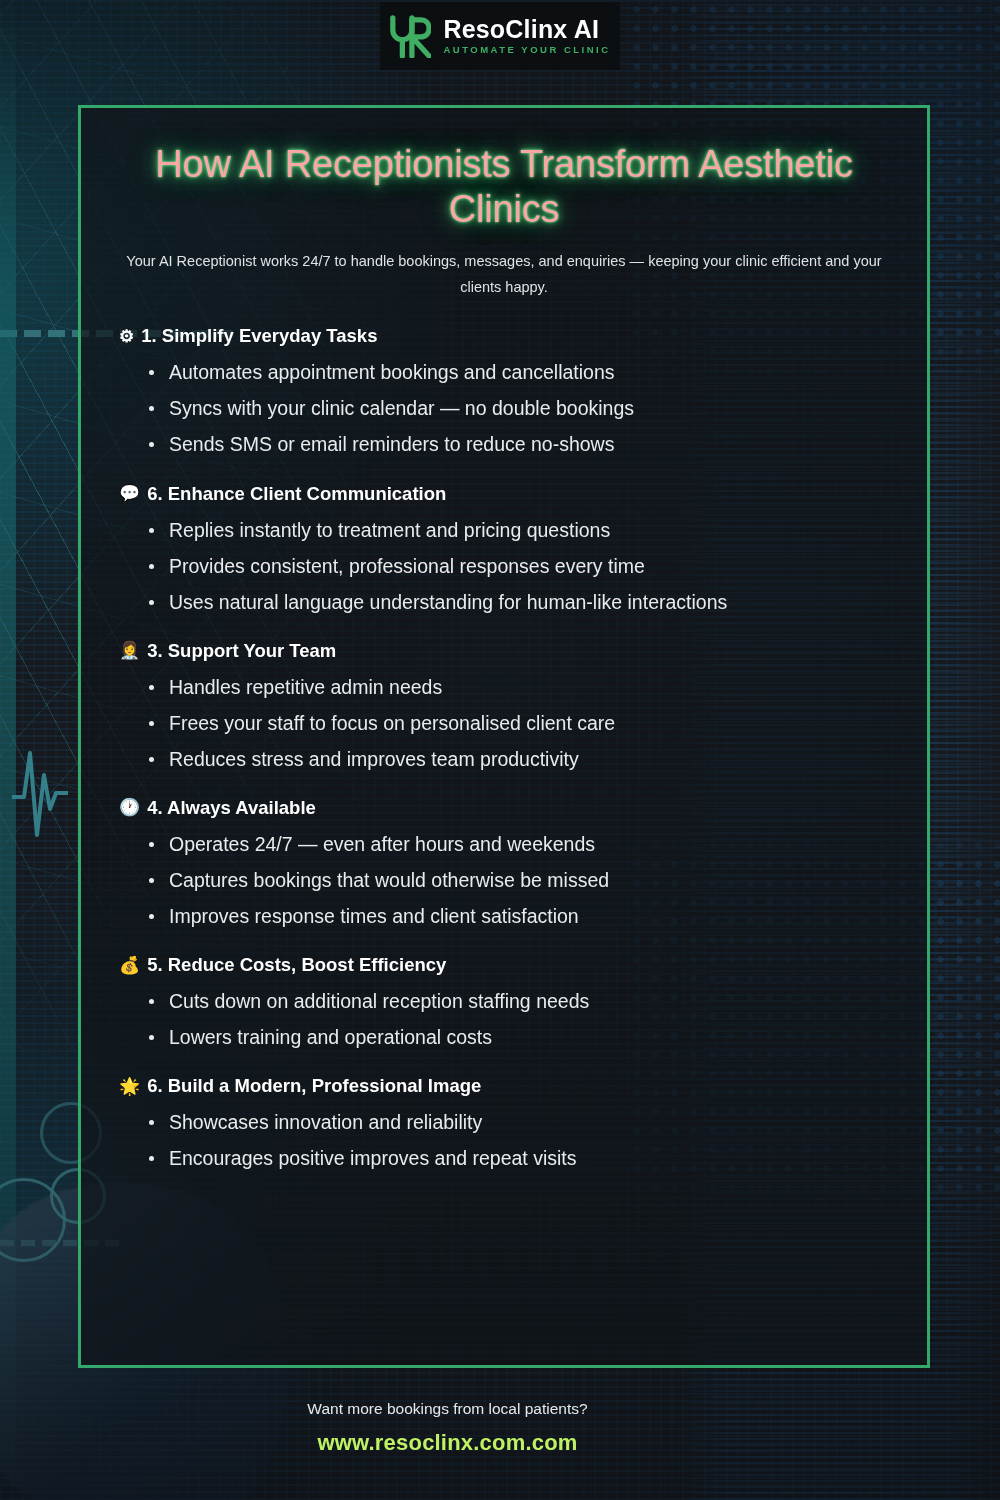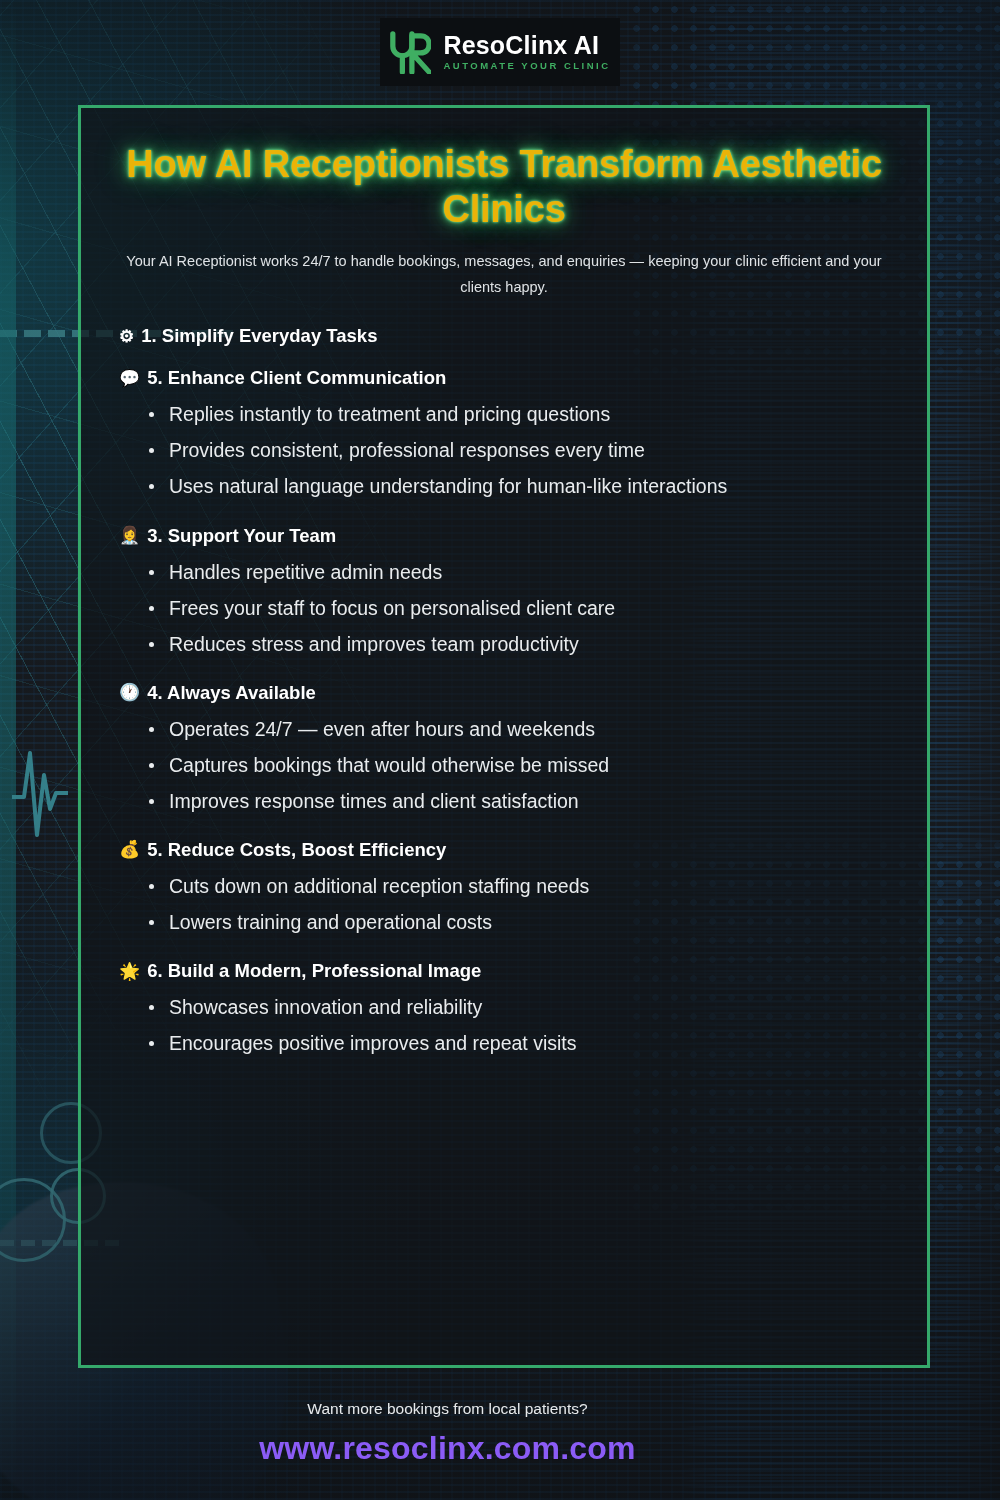--- a/index.html
+++ b/index.html
@@ -131,21 +131,21 @@
   }
 
   
   .bg-vignette {
     background: radial-gradient(1200px 900px at 50% 45%, rgba(10,14,18,.30) 0%, rgba(8,11,15,.72) 100%);
   }
 
   
   .logo-bar {
     position: absolute;
-    left: 380px; top: 18px;
+    left: 380px; top: 2px;
     width: 240px; height: 68px;
     background: #0c0f12;
     display: flex; align-items: center; justify-content: center;
     gap: 12px;
     z-index: 6;
   }
   .logo-mark { width: 42px; height: 44px; flex: 0 0 auto; }
   .logo-text-wrap { display: flex; flex-direction: column; line-height: 1; }
   .logo-title {
     font-size: 25px; font-weight: bold; color: #ffffff;
@@ -164,22 +164,22 @@
     border: 3px solid #35a96b;
     background: rgba(16,20,24,.70);
     z-index: 5;
     padding: 34px 36px 20px 36px;
     overflow: hidden;
   }
 
   .hero-title {
     text-align: center;
     font-size: 38px;
-    font-weight: bold;
-    color: #eab308;
+    font-weight: normal;
+    color: #fca5a5;
     line-height: 1.18;
     letter-spacing: -.2px;
     text-shadow:
       0 0 3px #8dffa8,
       0 0 9px rgba(74,220,120,.95),
       0 0 20px rgba(60,200,110,.7),
       0 0 34px rgba(50,180,100,.45);
     margin-bottom: 16px;
   }
 
@@ -233,23 +233,23 @@
     width: 895px;
     text-align: center;
     z-index: 6;
   }
   .footer-q {
     font-size: 15.5px;
     color: #e7eaec;
     margin-bottom: 12px;
   }
   .footer-url {
-    font-size: 32px;
+    font-size: 22px;
     font-weight: bold;
-    color: #8b5cf6;
+    color: #bef264;
     letter-spacing: .2px;
   }
 </style>
 </head>
 <body>
 
 <div class="page">
 
   <div class="bg-layer bg-blueprint"></div>
   <div class="bg-layer bg-pads"></div>
@@ -287,25 +287,30 @@
 
   <div class="card">
     <h1 class="hero-title">How AI Receptionists Transform Aesthetic Clinics</h1>
     <p class="hero-sub">Your AI Receptionist works 24/7 to handle bookings, messages, and enquiries — keeping your clinic efficient and your clients happy.</p>
     <div id="sections-root">
         <div class="section">
           <div class="sec-head">
             <span class="sec-icon">⚙</span>
             <span>1. Simplify Everyday Tasks</span>
           </div>
+          <ul class="sec-list">
+            <li>Automates appointment bookings and cancellations</li>
+            <li>Syncs with your clinic calendar — no double bookings</li>
+            <li>Sends SMS or email reminders to reduce no-shows</li>
+          </ul>
         </div>
         <div class="section">
           <div class="sec-head">
             <span class="sec-icon">💬</span>
-            <span>5. Enhance Client Communication</span>
+            <span>6. Enhance Client Communication</span>
           </div>
           <ul class="sec-list">
             <li>Replies instantly to treatment and pricing questions</li>
             <li>Provides consistent, professional responses every time</li>
             <li>Uses natural language understanding for human-like interactions</li>
           </ul>
         </div>
         <div class="section">
           <div class="sec-head">
             <span class="sec-icon">👩‍⚕️</span>

